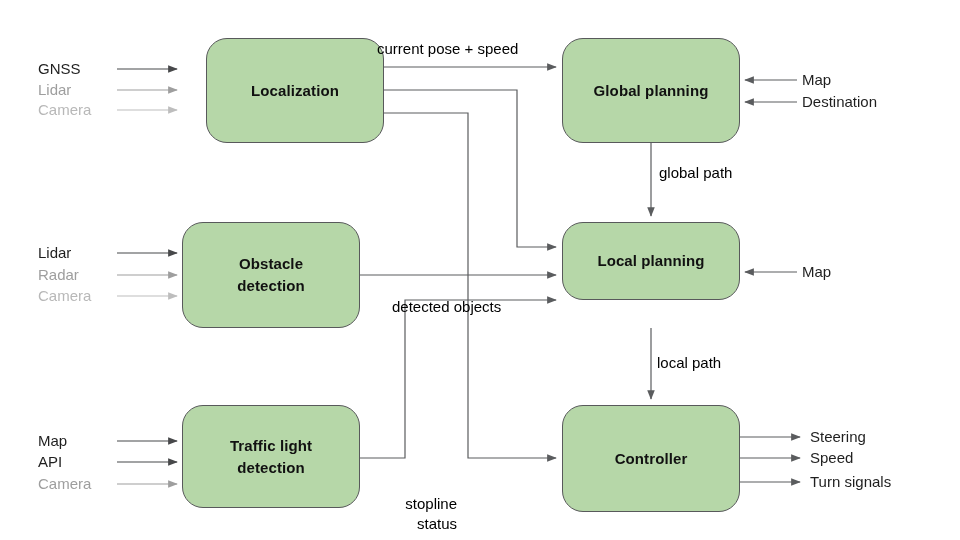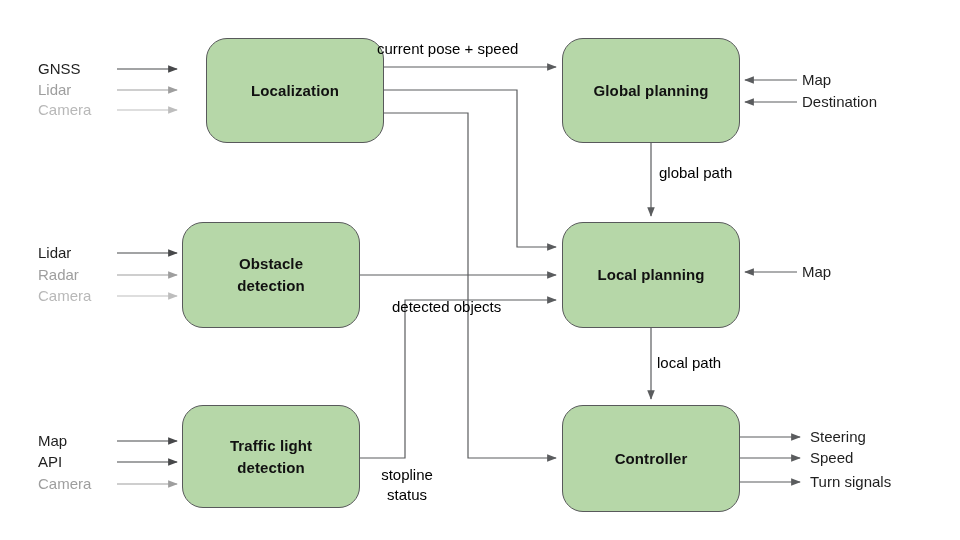--- a/index.html
+++ b/index.html
@@ -18,21 +18,21 @@
     white-space:pre-line; line-height:1.45; letter-spacing:0.1px;
   }
   .lbl {
     position:absolute; font-size:15px; color:#000000; white-space:pre-line;
     line-height:20px;
   }
   .vc { transform:translateY(-50%); }
   .tone-dark  { color:#1f1f1f; }
   .tone-gray  { color:#9e9e9e; }
   .tone-light { color:#b8b8b8; }
-  .center { text-align:center; }
+  .center { text-align:right;margin-top:29px; }
 </style>
 </head>
 <body>
 
 <div class="canvas">
 
   <svg class="wires" viewBox="0 0 960 540" xmlns="http://www.w3.org/2000/svg">
     <defs>
       <marker id="m-main" viewBox="0 0 10 8" refX="8.2" refY="4" markerWidth="9" markerHeight="8" orient="auto-start-reverse">
         <path d="M0,0.5 L9,4 L0,7.5 Z" fill="#5a5c5e"></path>
@@ -85,21 +85,21 @@
   <div class="node" style="left:182px; top:38px;  width:178px; height:105px;margin-left:24px;">
     <span class="node-label">Localization</span>
   </div>
   <div class="node" style="left:562px; top:38px;  width:178px; height:105px;">
     <span class="node-label">Global planning</span>
   </div>
   <div class="node" style="left:182px; top:222px; width:178px; height:106px;">
     <span class="node-label">Obstacle
 detection</span>
   </div>
-  <div class="node" style="left:562px; top:222px; width:178px; height:106px;">
+  <div class="node" style="left:562px; top:222px; width:178px; height:78px;">
     <span class="node-label">Local planning</span>
   </div>
   <div class="node" style="left:182px; top:405px; width:178px; height:103px;">
     <span class="node-label">Traffic light
 detection</span>
   </div>
   <div class="node" style="left:562px; top:405px; width:178px; height:107px;">
     <span class="node-label">Controller</span>
   </div>
 

